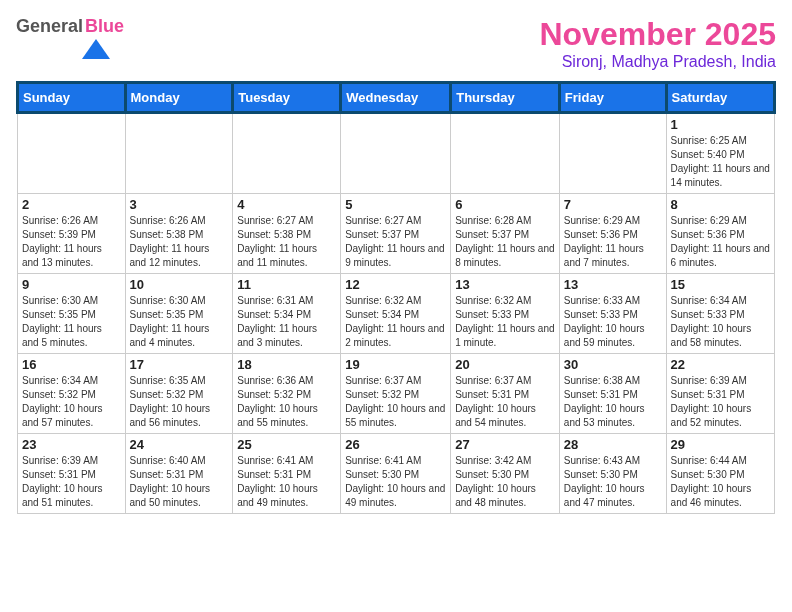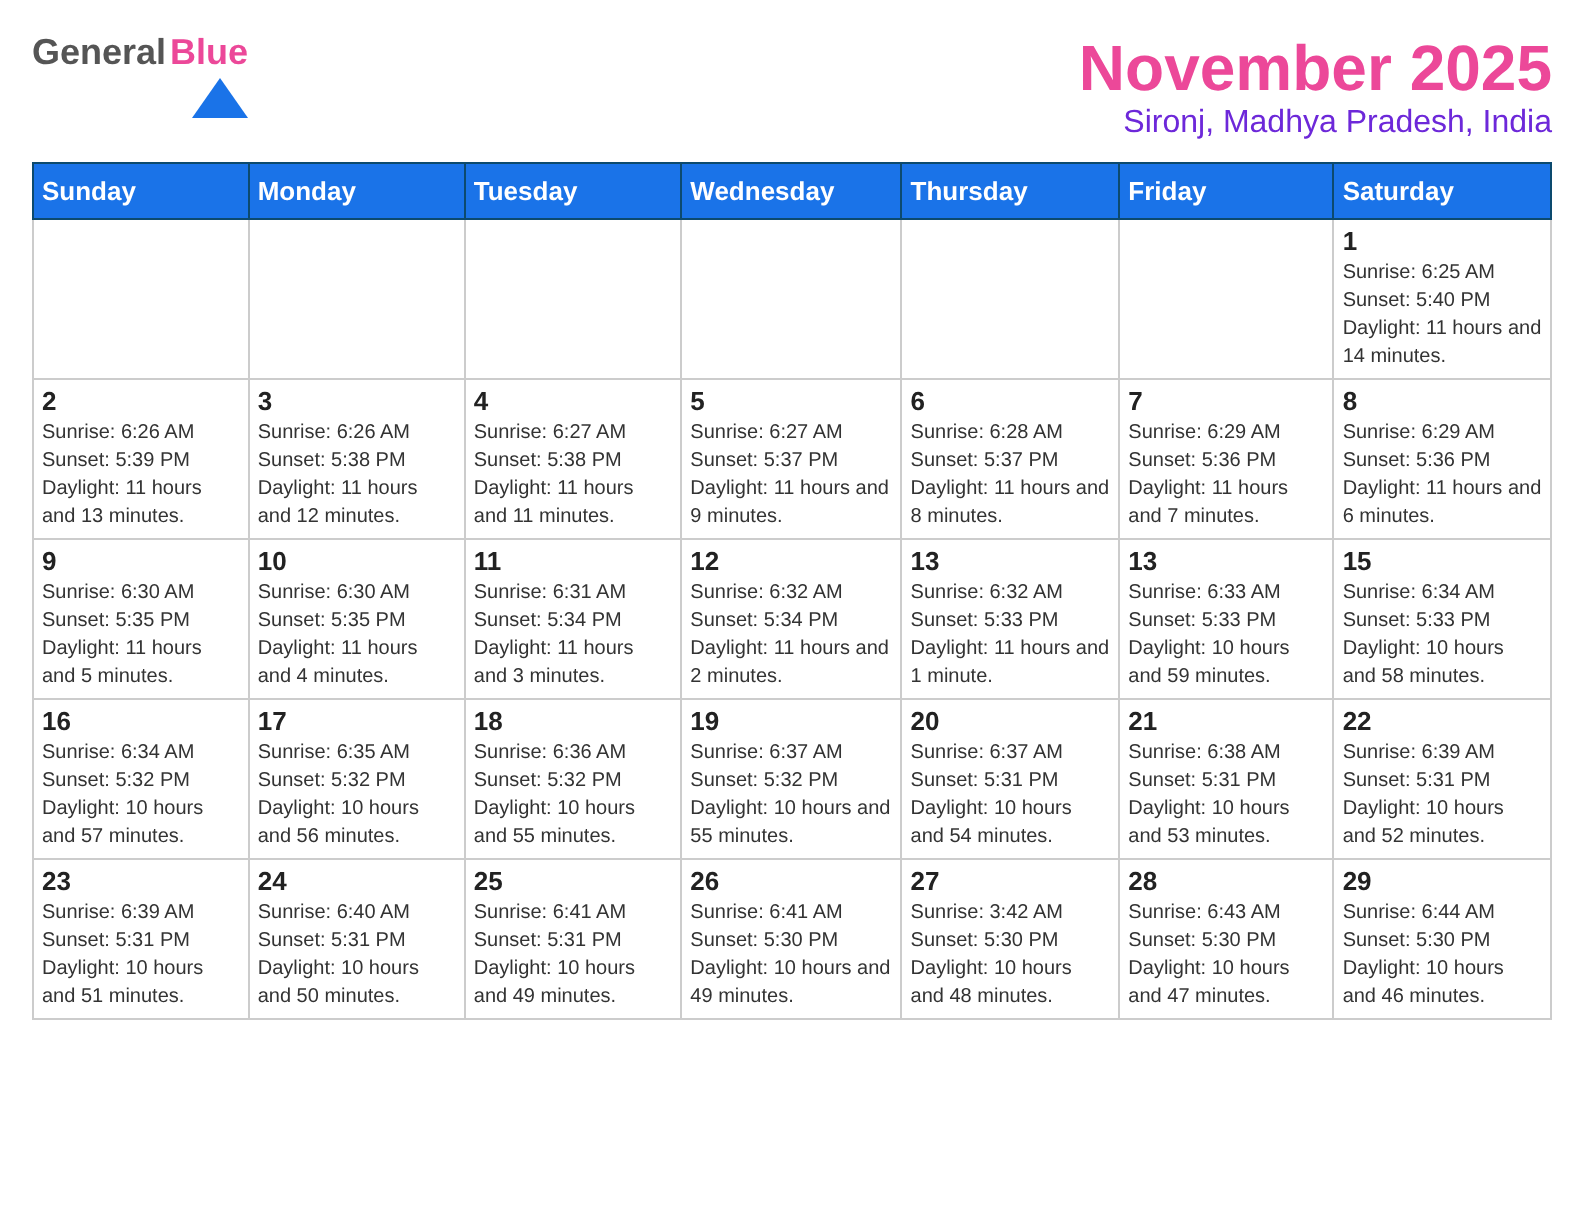--- a/index.html
+++ b/index.html
@@ -12,21 +12,21 @@
     }
     .header-section {
       display: flex;
       justify-content: space-between;
       align-items: flex-start;
       margin-bottom: 10px;
     }
     .logo-area {
       display: flex;
       flex-direction: column;
-      align-items: flex-end;
+      align-items: center;
     }
     .title-area {
       text-align: right;
     }
     .title-area h1 {
       font-size: 32px;
       font-weight: bold;
       color: #ec4899;
     }
     .title-area h2 {
@@ -39,21 +39,21 @@
       border-collapse: collapse;
       border: 1px solid #bbb;
     }
     .calendar th {
       background: #1a73e8;
       color: #fff;
       font-size: 13px;
       font-weight: bold;
       padding: 6px 4px;
       text-align: left;
-      border: 1px solid #0c4a6e;
+      border: 3px solid #0c4a6e;
     }
     .calendar td {
       vertical-align: top;
       border: 1px solid #ccc;
       padding: 3px 4px;
       width: 113px;
       min-height: 80px;
       font-size: 10px;
       color: #333;
       background: #fff;
@@ -214,21 +214,21 @@
       </td>
       <td>
         <span class="day-number">19</span>
         <div class="day-info">Sunrise: <span>6:37 AM</span><br>Sunset: <span>5:32 PM</span><br>Daylight: <span>10 hours and 55 minutes.</span></div>
       </td>
       <td>
         <span class="day-number">20</span>
         <div class="day-info">Sunrise: <span>6:37 AM</span><br>Sunset: <span>5:31 PM</span><br>Daylight: <span>10 hours and 54 minutes.</span></div>
       </td>
       <td>
-        <span class="day-number">21</span>
+        <span class="day-number">30</span>
         <div class="day-info">Sunrise: <span>6:38 AM</span><br>Sunset: <span>5:31 PM</span><br>Daylight: <span>10 hours and 53 minutes.</span></div>
       </td>
       <td>
         <span class="day-number">22</span>
         <div class="day-info">Sunrise: <span>6:39 AM</span><br>Sunset: <span>5:31 PM</span><br>Daylight: <span>10 hours and 52 minutes.</span></div>
       </td>
     </tr>
 
     <tr>
       <td>

